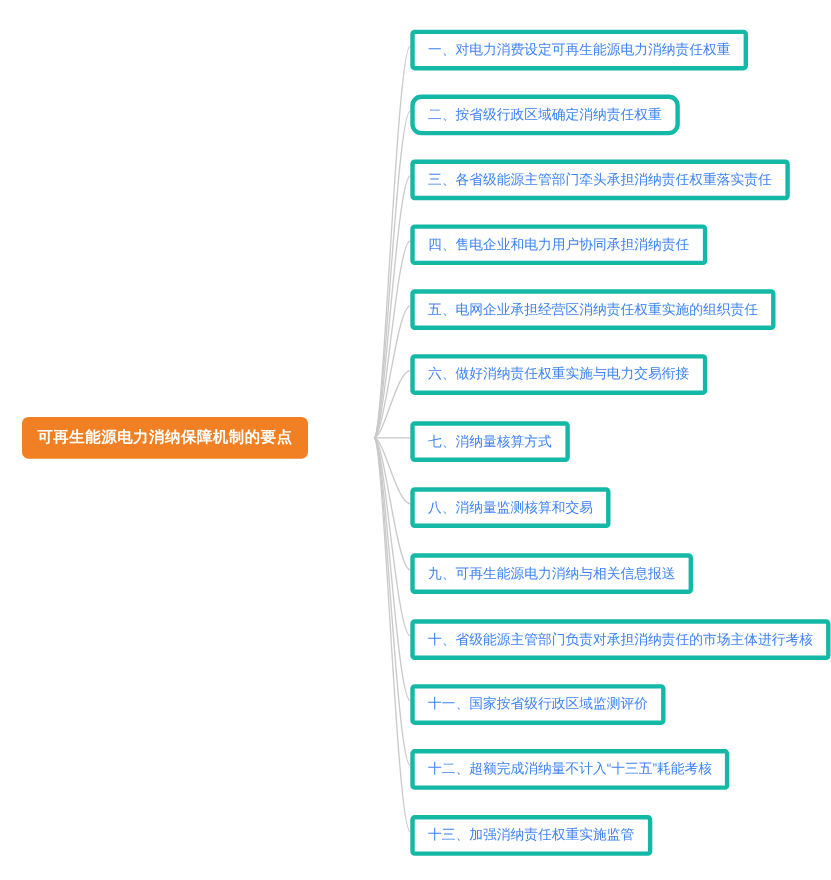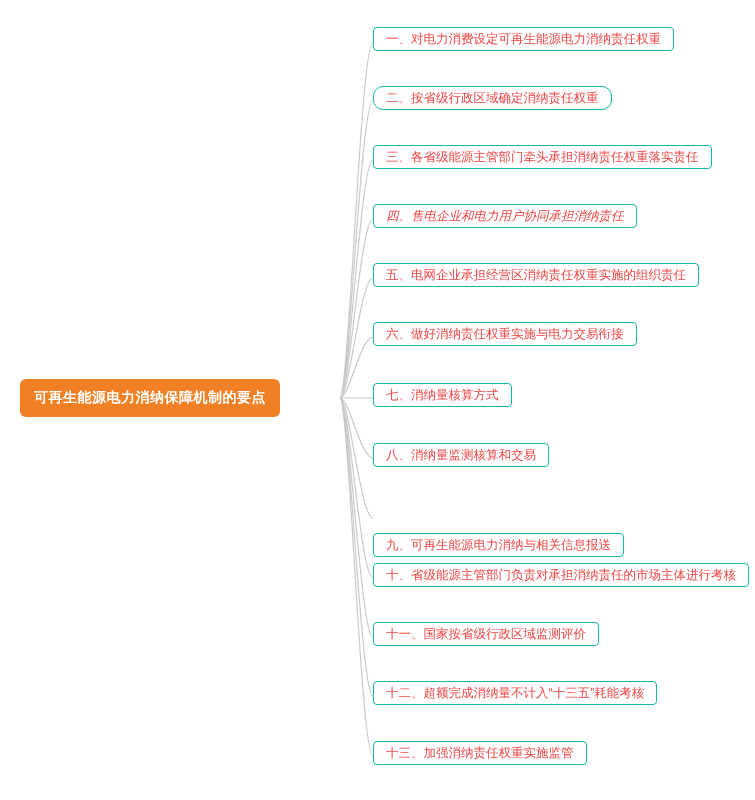--- a/index.html
+++ b/index.html
@@ -39,28 +39,28 @@
     border-radius: 6px;
     color: #ffffff;
     font-size: 14px;
     font-weight: bold;
     letter-spacing: 0.5px;
     white-space: nowrap;
     box-sizing: border-box;
   }
   .branch-node {
     position: absolute;
-    height: 24px;
+    height: 37px;
     display: flex;
     align-items: center;
     padding: 0 12px;
     background: #ffffff;
-    border: 1px solid #14b8a6;
+    border: 4px solid #14b8a6;
     border-radius: 4px;
-    color: #ef4444;
+    color: #3b82f6;
     font-size: 12.5px;
     white-space: nowrap;
     box-sizing: border-box;
   }
 </style>
 </head>
 <body>
 
 <div id="mindmap">
   <svg id="connectors" viewBox="0 0 755 800">
@@ -75,23 +75,23 @@
       <path d="M 340 398 C 349.24 398 360.46 518 373 518" fill="none" stroke="#C9C9C9" stroke-width="1.2"></path>
       <path d="M 340 398 C 349.24 398 360.46 578 373 578" fill="none" stroke="#C9C9C9" stroke-width="1.2"></path>
       <path d="M 340 398 C 349.24 398 360.46 637 373 637" fill="none" stroke="#C9C9C9" stroke-width="1.2"></path>
       <path d="M 340 398 C 349.24 398 360.46 696 373 696" fill="none" stroke="#C9C9C9" stroke-width="1.2"></path>
       <path d="M 340 398 C 349.24 398 360.46 756 373 756" fill="none" stroke="#C9C9C9" stroke-width="1.2"></path>
     </svg>
   <div class="root-node">可再生能源电力消纳保障机制的要点</div>
 <div class="branch-node" style="left: 373px; top: 27px;">一、对电力消费设定可再生能源电力消纳责任权重</div>
     <div class="branch-node" style="left: 373px; top: 86px; border-radius: 10px;">二、按省级行政区域确定消纳责任权重</div>
     <div class="branch-node" style="left: 373px; top: 145px;">三、各省级能源主管部门牵头承担消纳责任权重落实责任</div>
-    <div class="branch-node" style="left: 373px; top: 204px; font-style: italic;">四、售电企业和电力用户协同承担消纳责任</div>
+    <div class="branch-node" style="left: 373px; top: 204px;">四、售电企业和电力用户协同承担消纳责任</div>
     <div class="branch-node" style="left: 373px; top: 263px;">五、电网企业承担经营区消纳责任权重实施的组织责任</div>
     <div class="branch-node" style="left: 373px; top: 322px;">六、做好消纳责任权重实施与电力交易衔接</div>
     <div class="branch-node" style="left: 373px; top: 383px;">七、消纳量核算方式</div>
     <div class="branch-node" style="left: 373px; top: 443px;">八、消纳量监测核算和交易</div>
-    <div class="branch-node" style="left: 373px; top: 503px; margin-top: 30px;">九、可再生能源电力消纳与相关信息报送</div>
+    <div class="branch-node" style="left: 373px; top: 503px;">九、可再生能源电力消纳与相关信息报送</div>
     <div class="branch-node" style="left: 373px; top: 563px;">十、省级能源主管部门负责对承担消纳责任的市场主体进行考核</div>
     <div class="branch-node" style="left: 373px; top: 622px;">十一、国家按省级行政区域监测评价</div>
     <div class="branch-node" style="left: 373px; top: 681px;">十二、超额完成消纳量不计入“十三五”耗能考核</div>
     <div class="branch-node" style="left: 373px; top: 741px;">十三、加强消纳责任权重实施监管</div>
   </div>
 
 </body></html>

